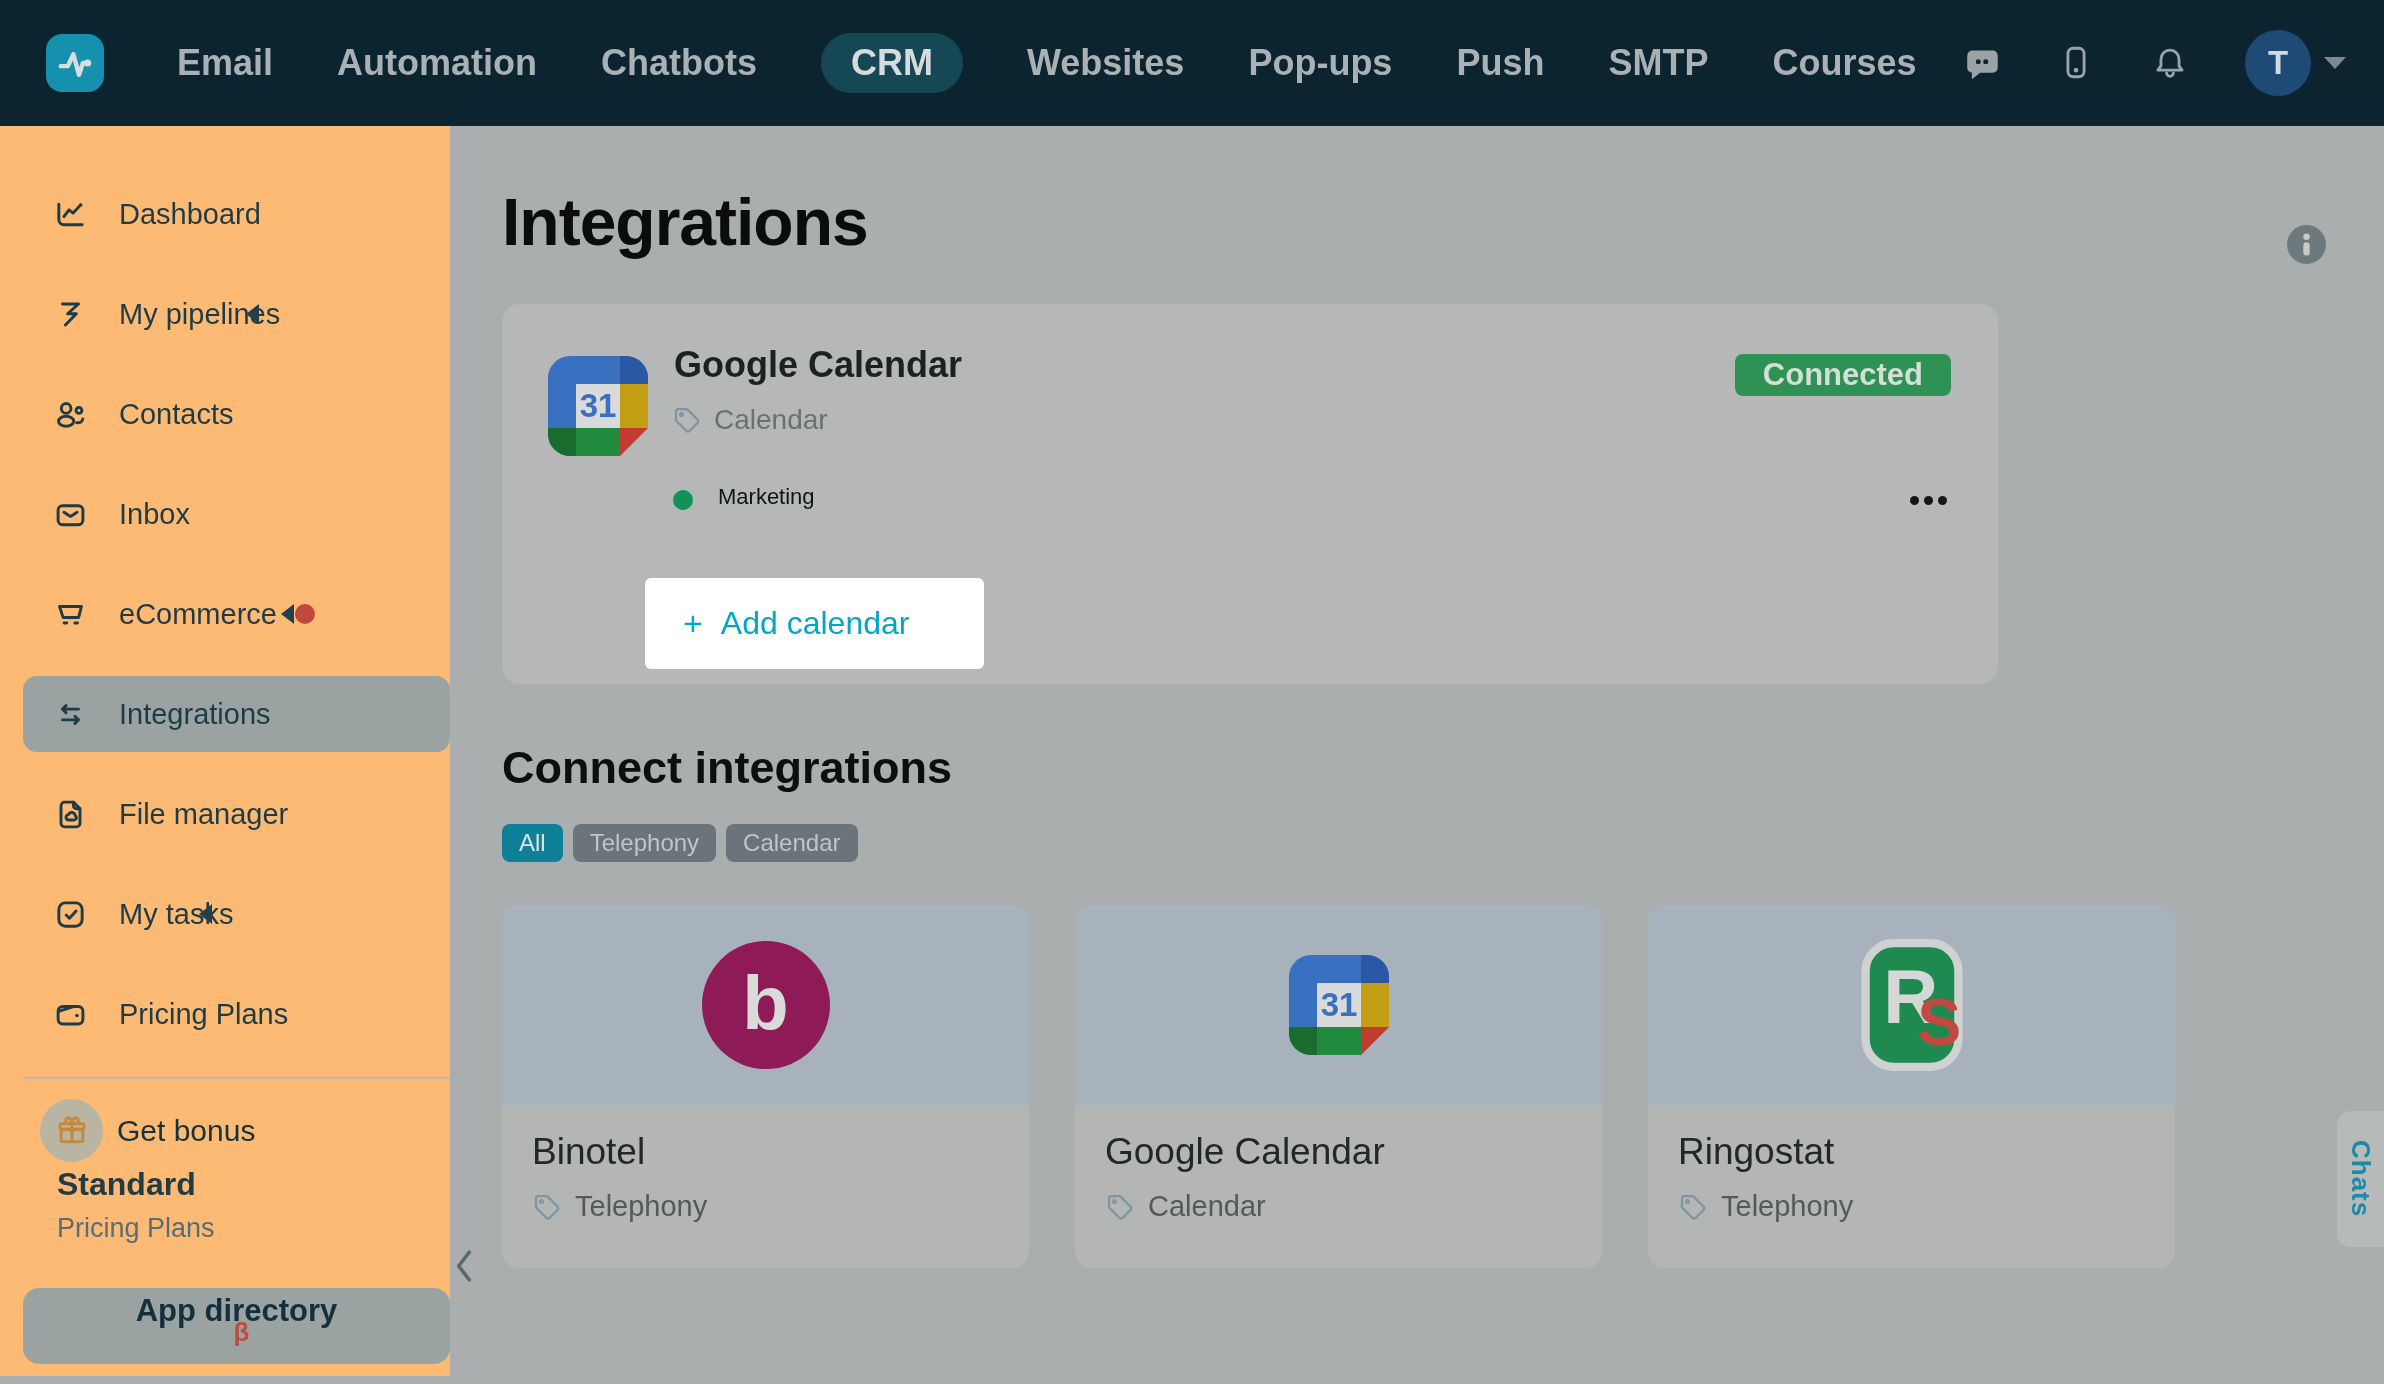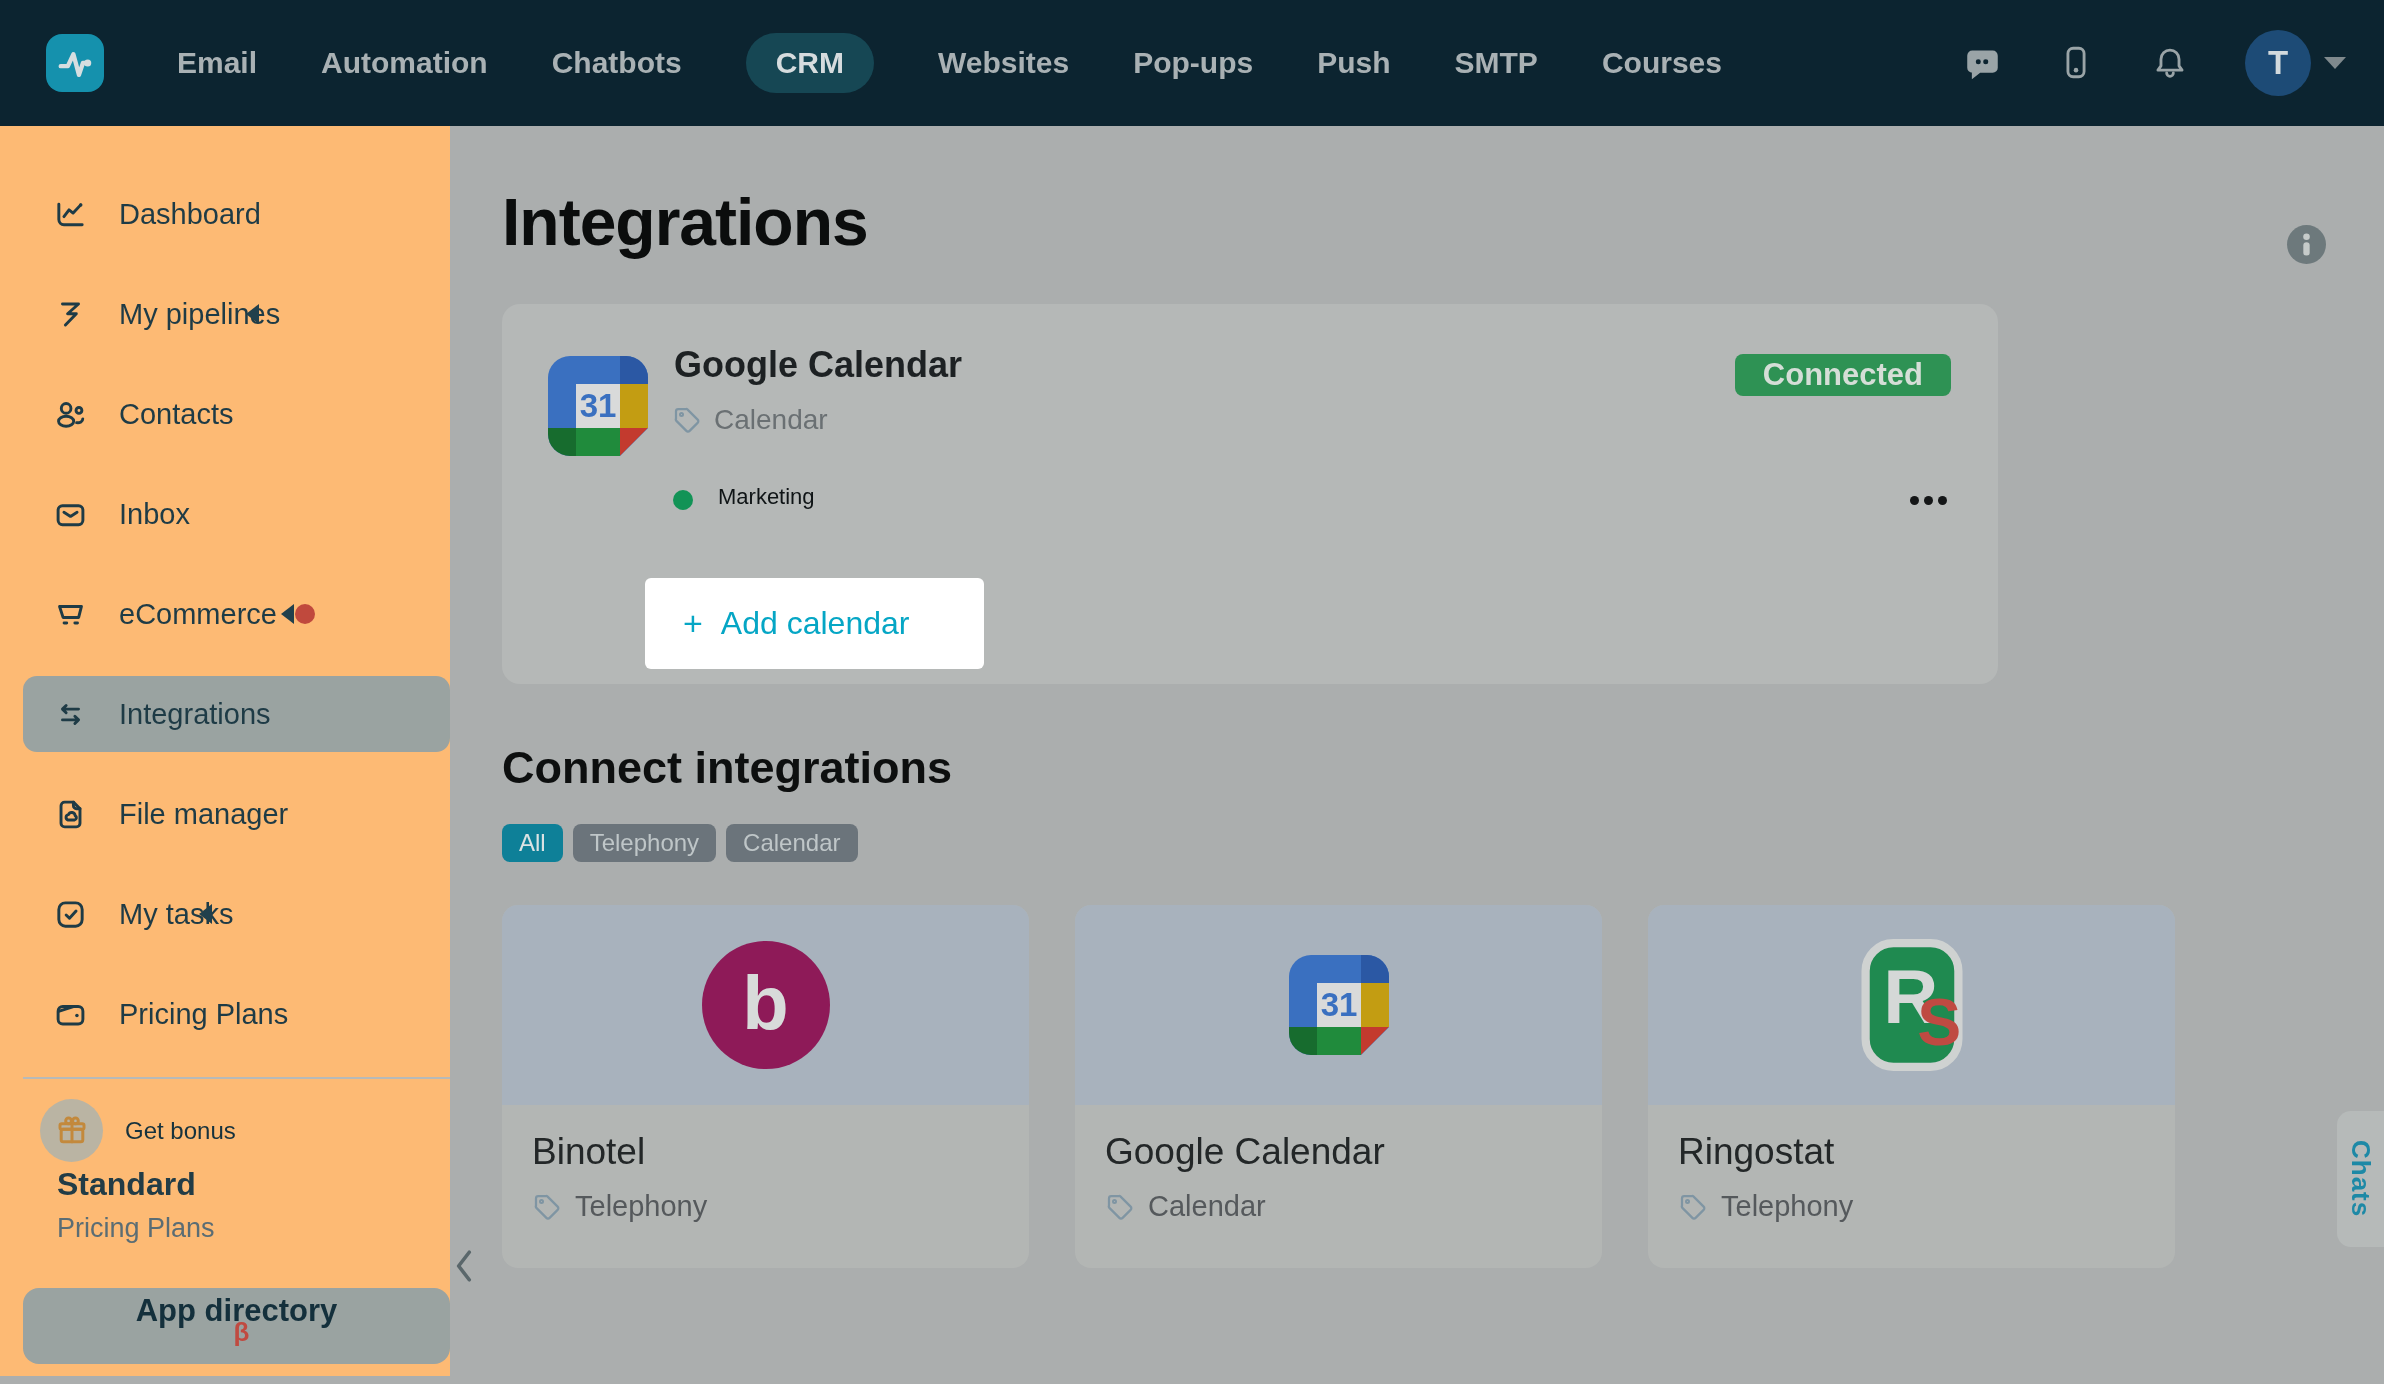--- a/index.html
+++ b/index.html
@@ -10,21 +10,21 @@
     font-family: "Liberation Sans", "DejaVu Sans", sans-serif;
   }
   svg { display: block; }
 
   
   .navbar { position: absolute; top:0; left:0; right:0; height:126px;
     background:#0c2430; display:flex; align-items:center; padding:0 38px 0 46px; z-index:5; }
   .logo { width:58px; height:58px; border-radius:16px; background:#1591ad;
     display:flex; align-items:center; justify-content:center; flex:none; cursor:pointer; }
   .nav-items { display:flex; align-items:center; gap:64px; margin-left:73px; }
-  .nav-item { color:#a9b1b4; font-size:30px; font-weight:600; white-space:nowrap; cursor:pointer; }
+  .nav-item { color:#a9b1b4; font-size:36px; font-weight:600; white-space:nowrap; cursor:pointer; }
   .nav-item.active { background:#164754; color:#d6dcde; height:60px; line-height:60px;
     padding:0 30px; border-radius:30px; }
   .nav-right { margin-left:auto; display:flex; align-items:center; gap:56px; }
   .icon-btn { cursor:pointer; }
   .avatar-wrap { display:flex; align-items:center; gap:13px; cursor:pointer; }
   .avatar { width:66px; height:66px; border-radius:50%; background:#1d4b76; color:#d3dadd;
     font-size:33px; font-weight:700; display:flex; align-items:center; justify-content:center; }
   .caret-down { width:0; height:0; border-left:11px solid transparent;
     border-right:11px solid transparent; border-top:12px solid #7f898d; }
 
@@ -38,21 +38,21 @@
   .menu li > * { position:relative; z-index:1; }
   .mi-icon { width:35px; height:35px; flex:none; }
   .mi-label { margin-left:31px; font-size:29px; font-weight:500; color:#1e3b46; white-space:nowrap; }
   .dot-red { width:20px; height:20px; border-radius:50%; background:#c0493d; margin-left:18px; }
   .tri-left { position:absolute; right:34px; width:0; height:0; border-top:10px solid transparent;
     border-bottom:10px solid transparent; border-right:13px solid #21404c; }
   .side-divider { position:absolute; left:23px; right:0; top:951px; height:2px; background:#b7bab9; }
   .bonus { position:absolute; left:40px; top:973px; display:flex; align-items:center; cursor:pointer; }
   .bonus-circle { width:63px; height:63px; border-radius:50%; background:#bab4a3;
     display:flex; align-items:center; justify-content:center; }
-  .bonus-label { margin-left:22px; font-size:24px; font-weight:500; color:#16323d; }
+  .bonus-label { margin-left:14px; font-size:30px; font-weight:500; color:#16323d; }
   .plan { position:absolute; left:57px; top:1040px; cursor:pointer; }
   .plan-name { font-size:32px; font-weight:600; color:#223c46; }
   .plan-sub { margin-top:10px; font-size:27px; color:#5b6d74; }
   .app-dir { position:absolute; left:23px; right:0; top:1162px; height:76px; border-radius:16px;
     background:#9aa3a1; display:flex; align-items:center; justify-content:center;
     font-size:31px; font-weight:700; color:#14303c; cursor:pointer;flex-direction:column; }
   .beta { font-size:26px; font-weight:700; color:#c04a40; margin-left:10px; transform:translateY(-12px); }
   .collapse-chevron { position:absolute; left:454px; top:1248px; z-index:3; cursor:pointer; }
 
   

